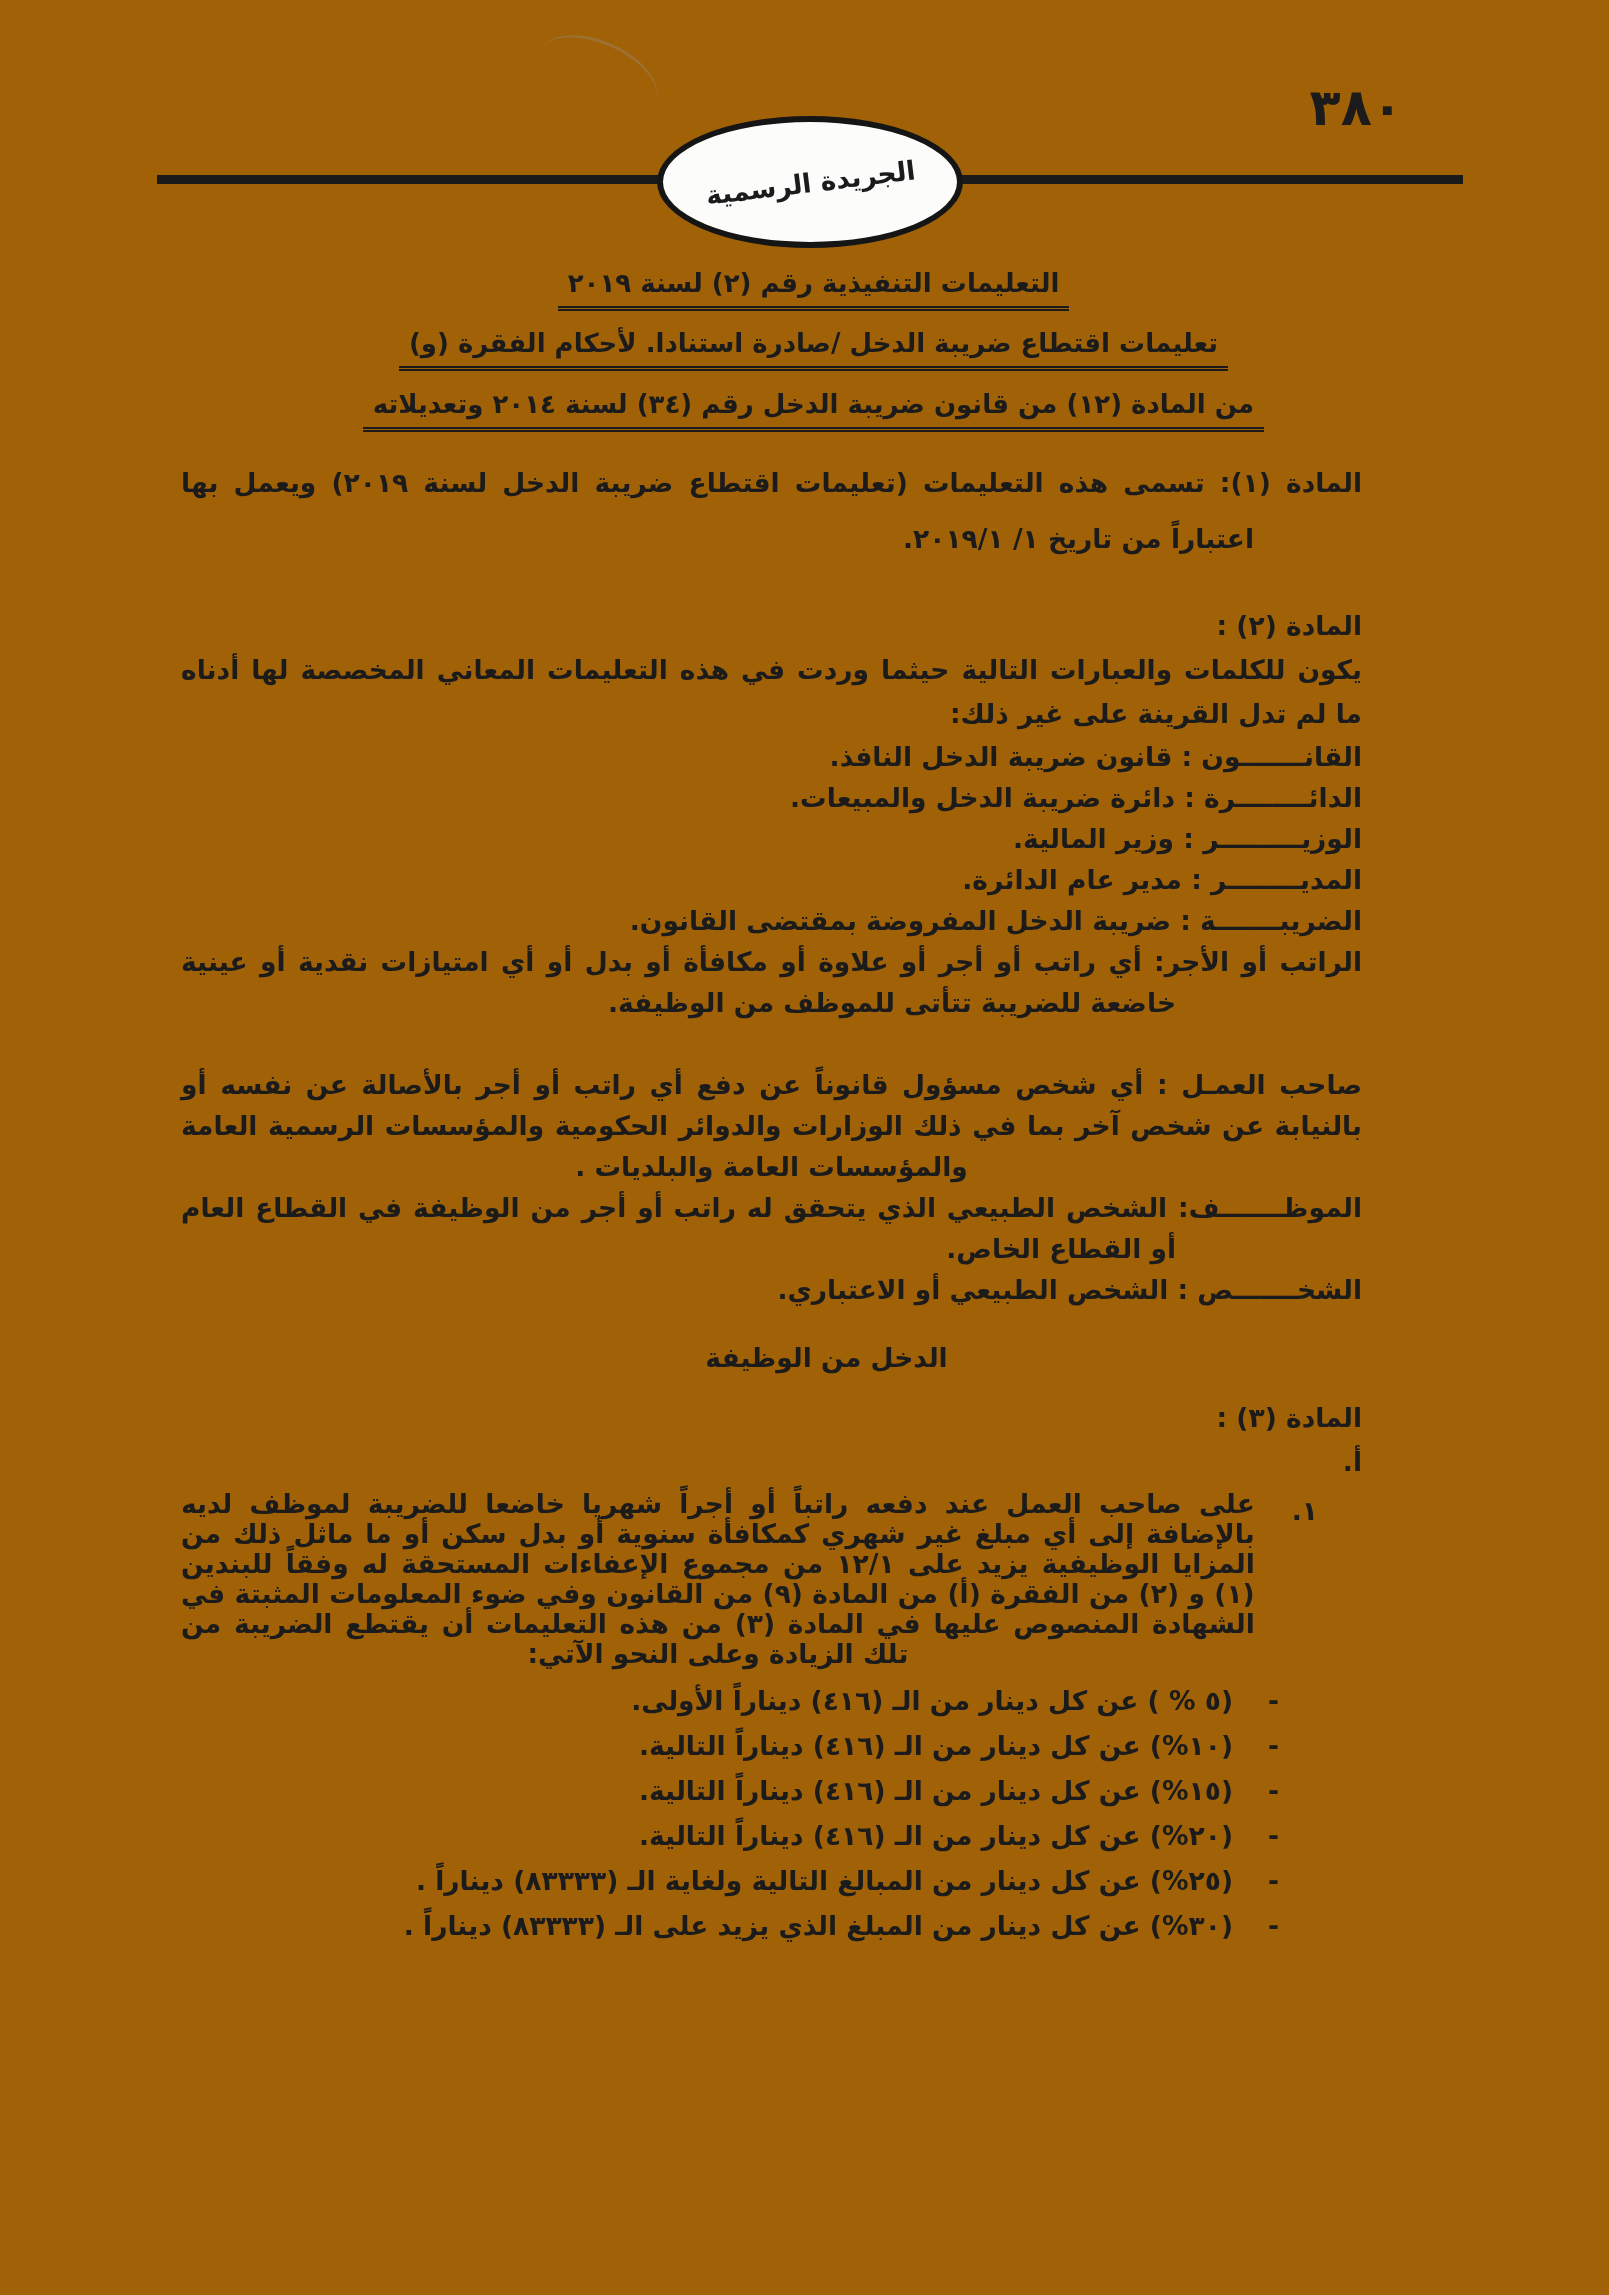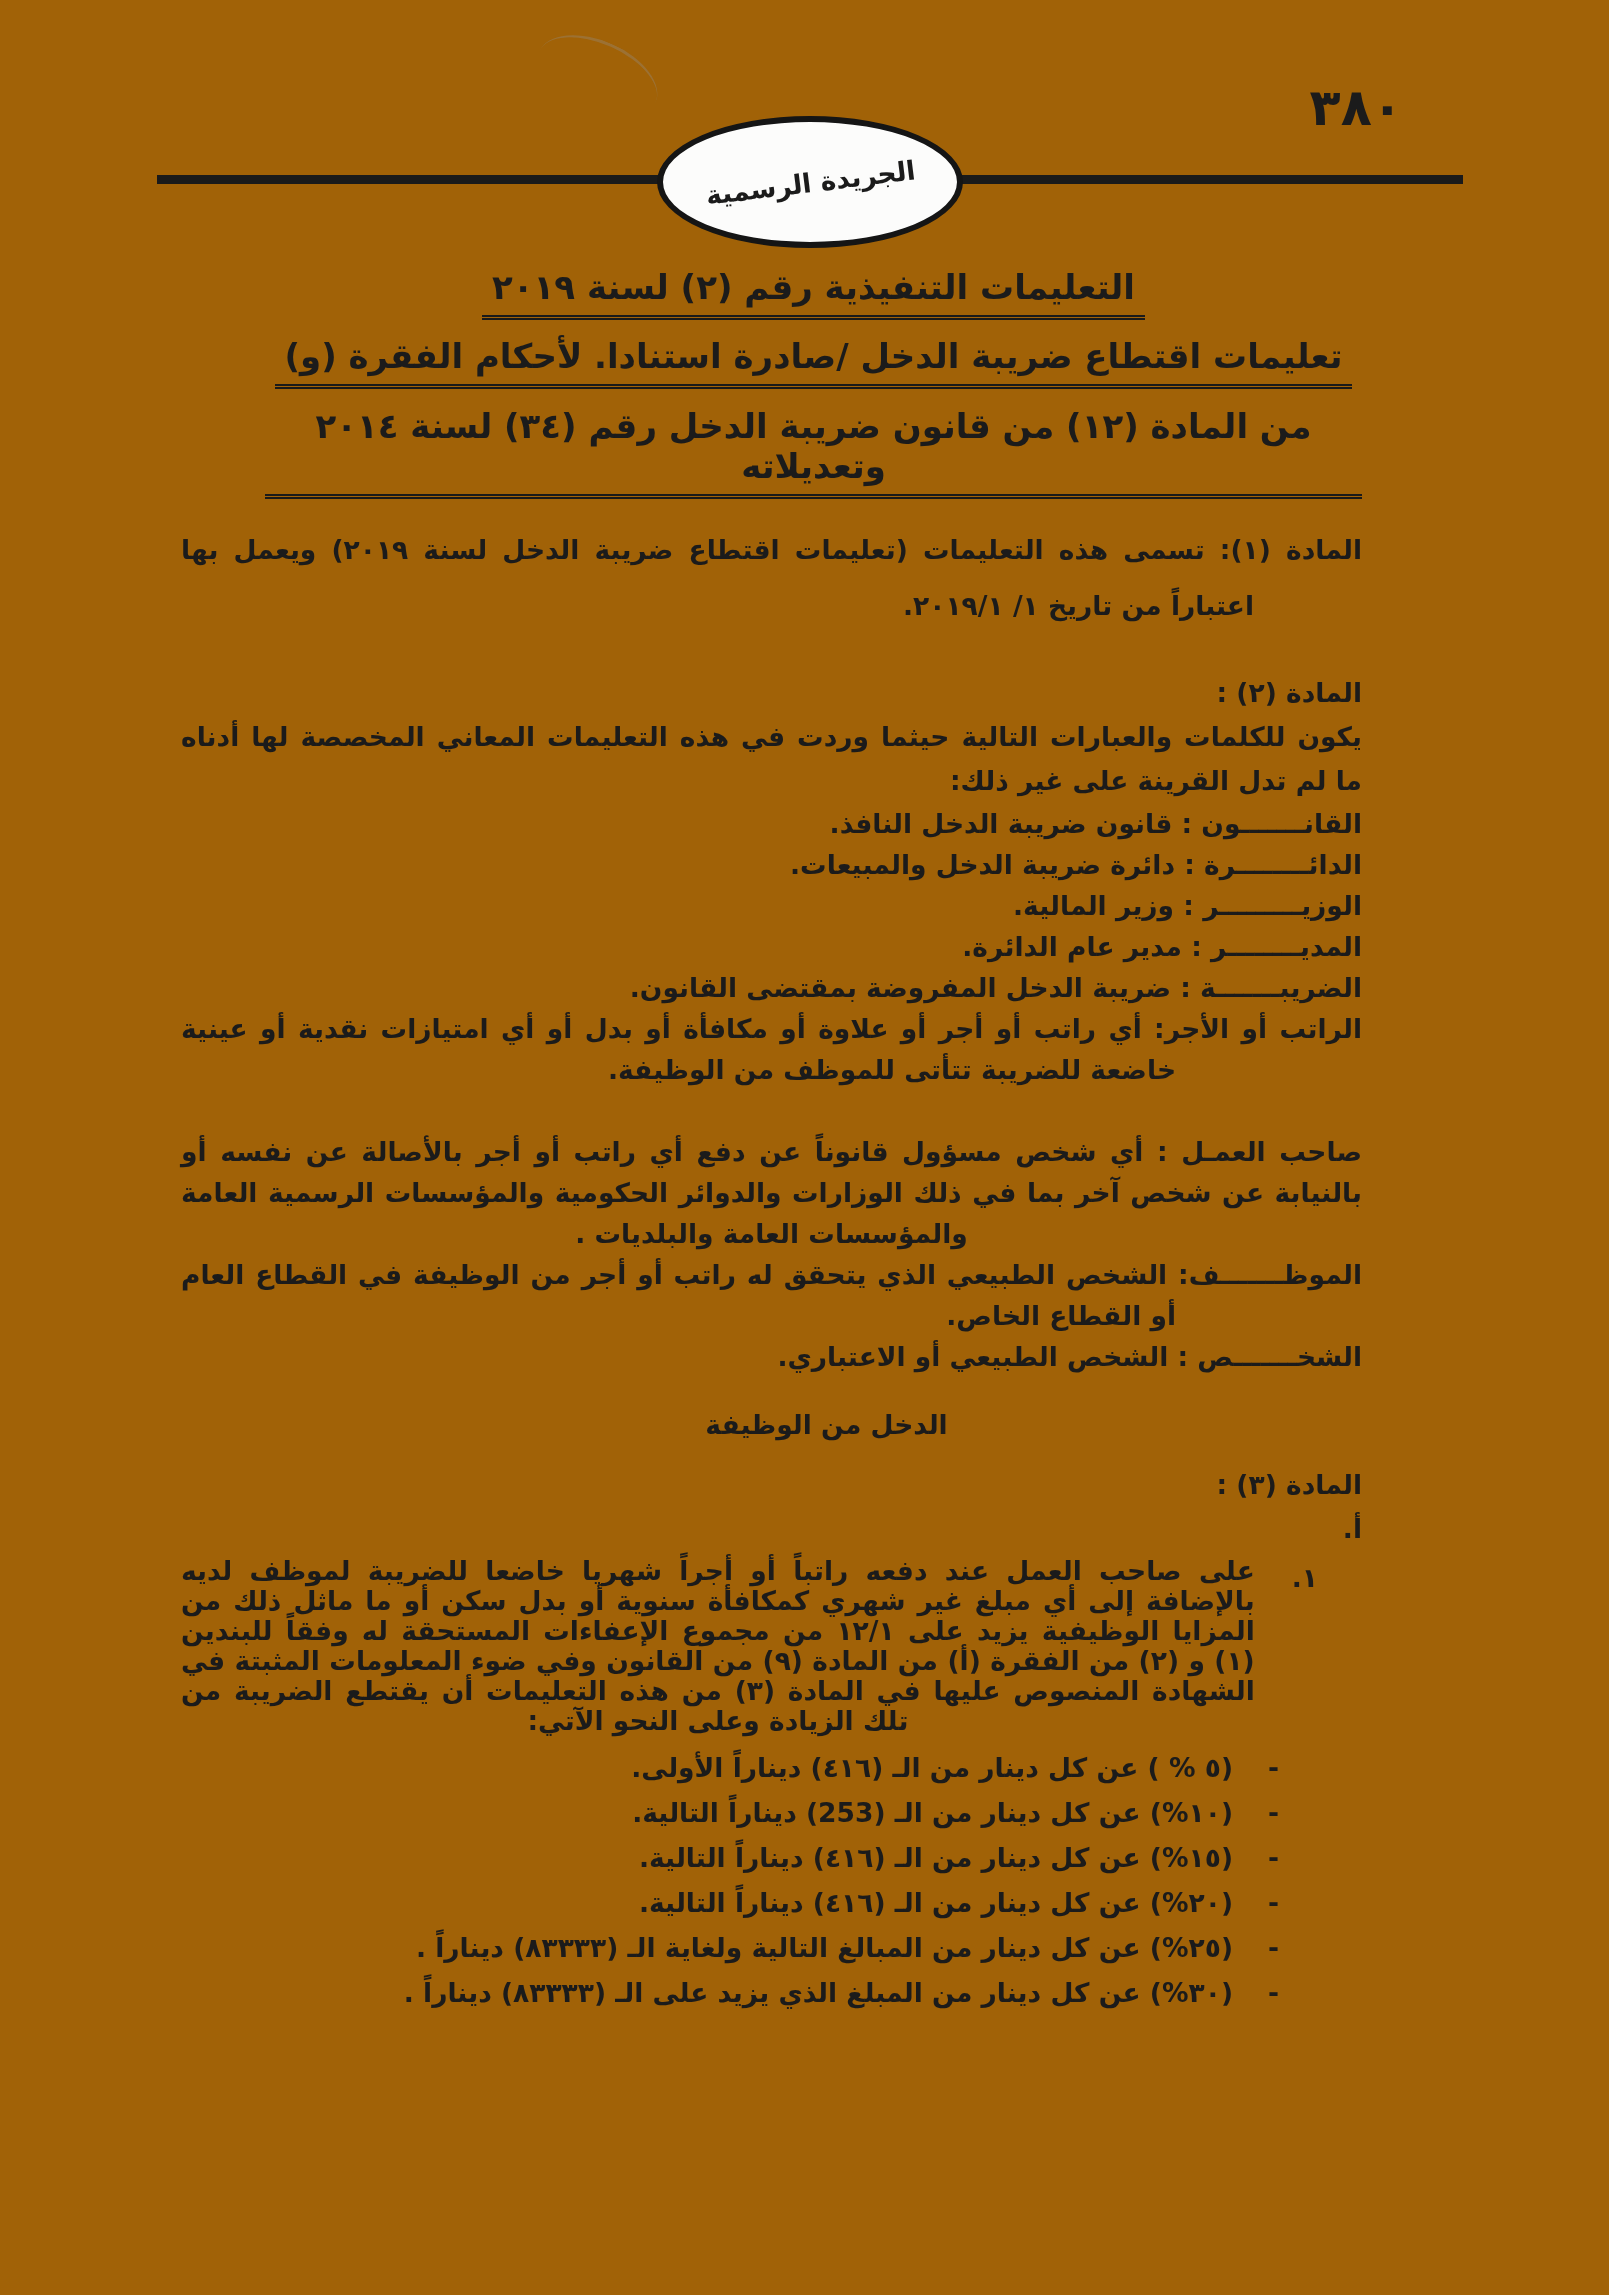--- a/index.html
+++ b/index.html
@@ -66,21 +66,21 @@
     font-size: 26.5px;
   }
   .title-block {
     text-align: center;
     padding-left: 84px;
     margin-bottom: 23.5px;
   }
   .title-line { margin-bottom: 16.7px; }
   .tl {
     display: inline-block;
-    font-size: 34px;
+    font-size: 26px;
     border-bottom: 5.9px double #1a1a1a;
     padding: 0 9.8px 7.8px 9.8px;
     text-align: center;
   }
   .para {
     margin: 0;
     text-align: justify;
     text-align-last: right;
     line-height: 41px;
   }
@@ -179,21 +179,21 @@
       <p class="clause-text">على صاحب العمل عند دفعه راتباً أو أجراً شهريا خاضعا للضريبة لموظف لديه بالإضافة إلى أي مبلغ غير شهري كمكافأة سنوية أو بدل سكن أو ما ماثل ذلك من المزايا الوظيفية يزيد على ١٢/١ من مجموع الإعفاءات المستحقة له وفقاً للبندين (١) و (٢) من الفقرة (أ) من المادة (٩) من القانون وفي ضوء المعلومات المثبتة في الشهادة المنصوص عليها في المادة (٣) من هذه التعليمات أن يقتطع الضريبة من تلك الزيادة وعلى النحو الآتي:</p>
     </div>
 
     <div class="rates">
       <div class="rate-row">
         <span class="dash">-</span>
         <span class="rate-text">(٥ % ) عن كل دينار من الـ (٤١٦) ديناراً الأولى.</span>
       </div>
       <div class="rate-row">
         <span class="dash">-</span>
-        <span class="rate-text">(١٠%) عن كل دينار من الـ (253) ديناراً التالية.</span>
+        <span class="rate-text">(١٠%) عن كل دينار من الـ (٤١٦) ديناراً التالية.</span>
       </div>
       <div class="rate-row">
         <span class="dash">-</span>
         <span class="rate-text">(١٥%) عن كل دينار من الـ (٤١٦) ديناراً التالية.</span>
       </div>
       <div class="rate-row">
         <span class="dash">-</span>
         <span class="rate-text">(٢٠%) عن كل دينار من الـ (٤١٦) ديناراً التالية.</span>
       </div>
       <div class="rate-row">

